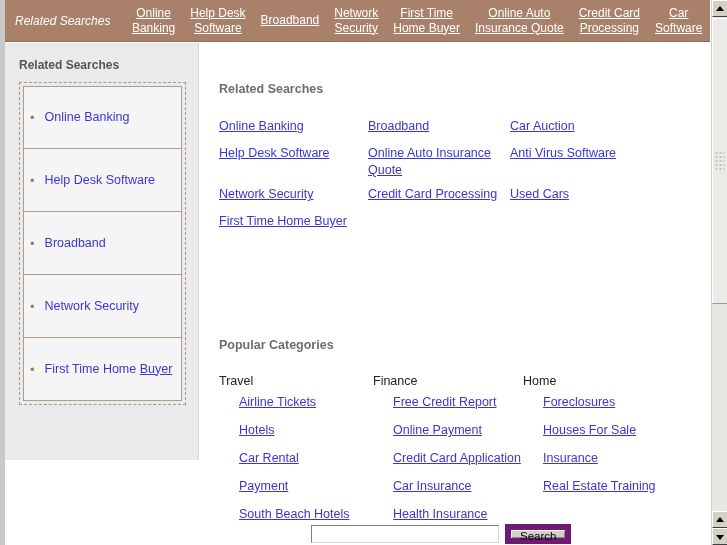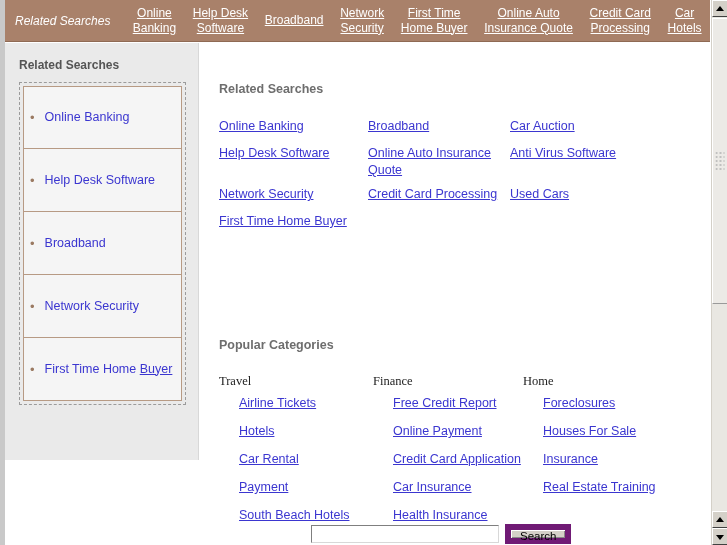--- a/index.html
+++ b/index.html
@@ -230,21 +230,20 @@
     margin-top: 20px;
   }
   .pc-col { position: absolute; top: 0; }
   .pc-col.c1 { left: 0; }
   .pc-col.c2 { left: 154px; }
   .pc-col.c3 { left: 304px; }
   .pc-head {
     color: #222222;
     font-size: 12.5px;
     margin-bottom: 6px;
-    font-family: Liberation Serif, serif;
   }
   .pc-item { margin-bottom: 11px; margin-left: 20px; }
 
   
   #searchform {
     position: absolute;
     left: 311px;
     top: 524px;
     display: flex;
     align-items: center;
@@ -292,21 +291,21 @@
       <a class="nav-link">Broadband</a>
       <a class="nav-link">Network
 Security</a>
       <a class="nav-link">First Time
 Home Buyer</a>
       <a class="nav-link">Online Auto
 Insurance Quote</a>
       <a class="nav-link">Credit Card
 Processing</a>
       <a class="nav-link">Car
-Hotels</a>
+Software</a>
     </div>
   </div>
 
   <div id="sidebar">
     <div id="sidebar-title">Related Searches</div>
     <div id="sidebar-box">
 
       <div class="side-item">
         <span class="side-bullet">•</span>
         <span class="side-label">Online Banking</span>

